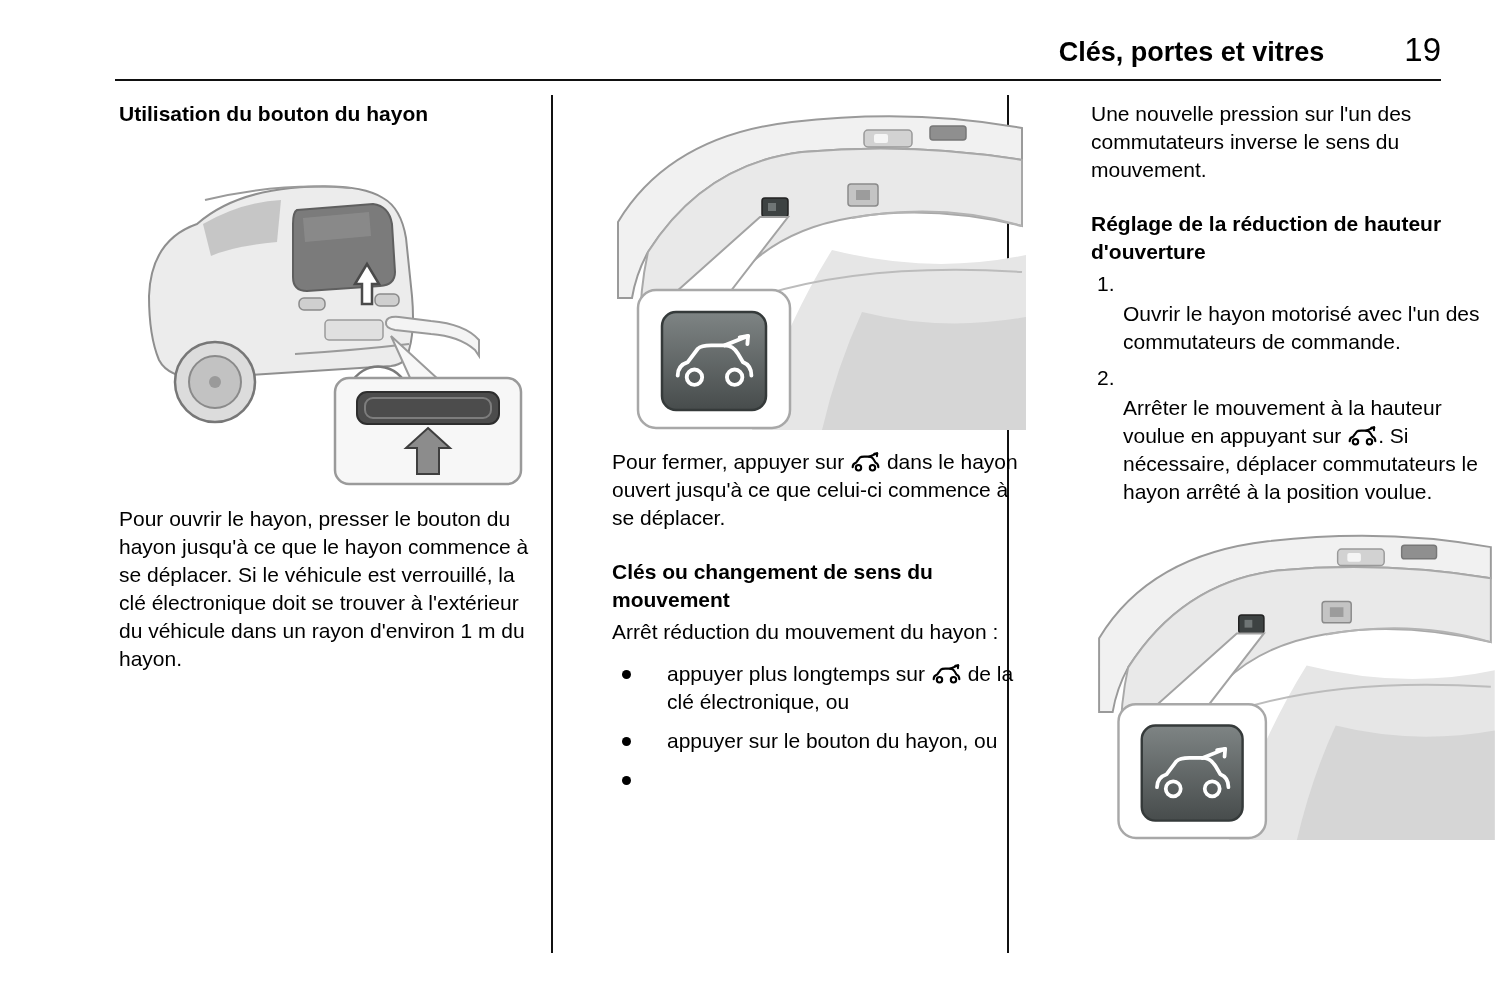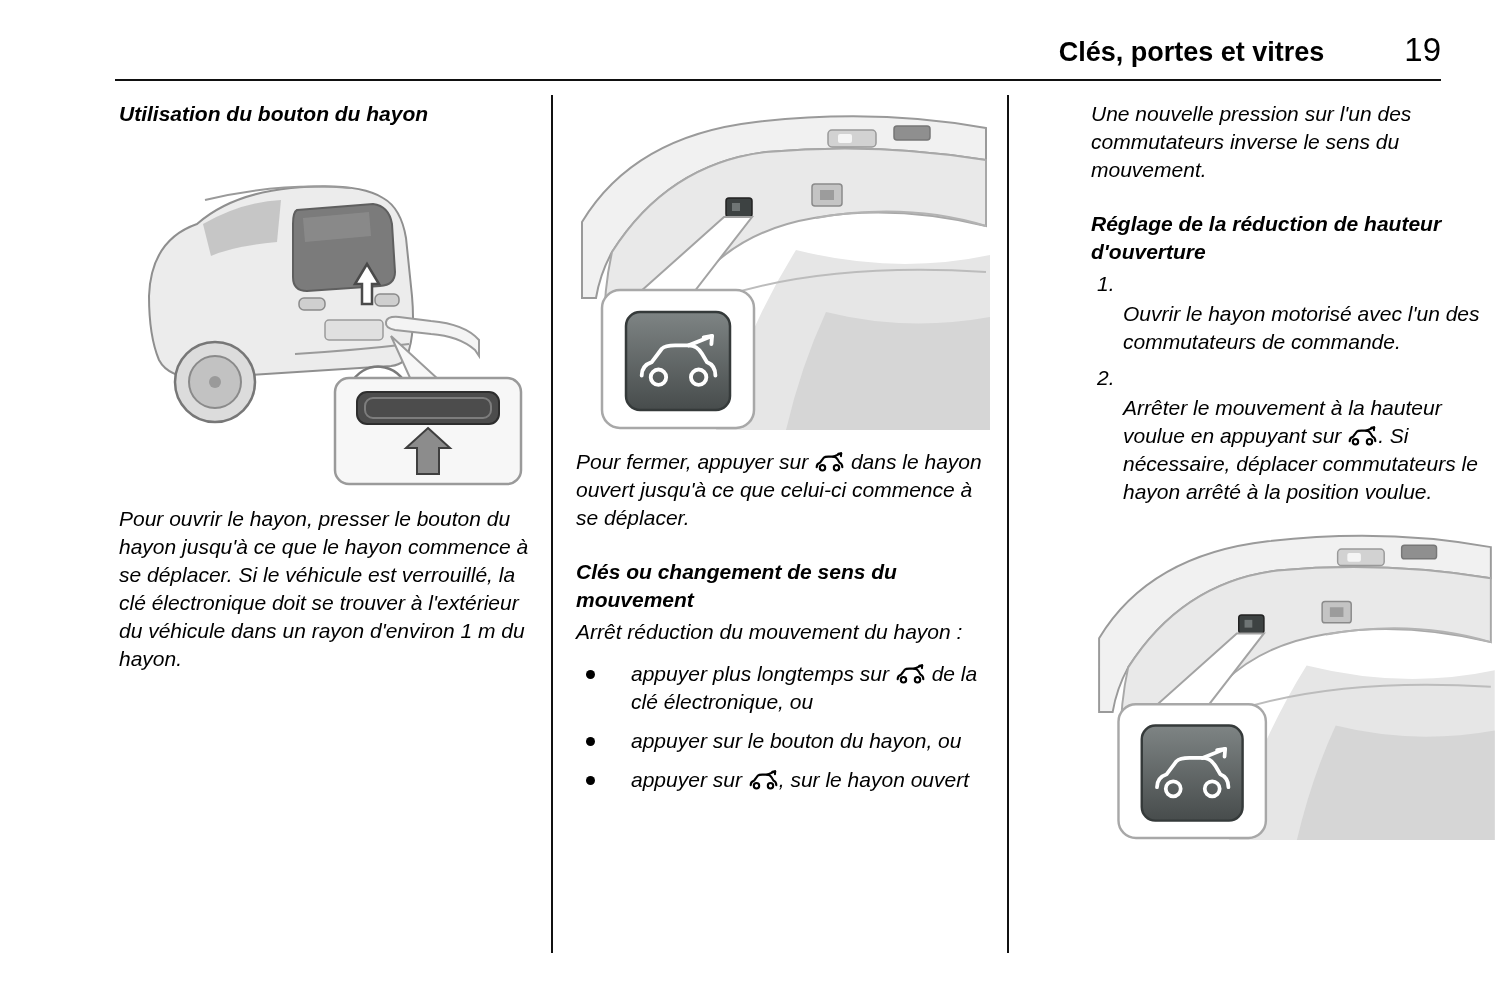--- a/index.html
+++ b/index.html
@@ -9,23 +9,23 @@
     color:#000; font-size:21px; line-height:28px;
     position:relative; overflow:hidden;
   }
   .header { position:absolute; top:36px; left:115px; width:1326px;
             display:flex; justify-content:flex-end; align-items:baseline; gap:80px;text-align:right; }
   .header-title { font-weight:bold; font-size:27px; }
   .page-number { font-size:33px; font-weight:400; }
   .header-rule { position:absolute; top:79px; left:115px; width:1326px; height:2px; background:#111; }
   .vdivider { position:absolute; top:95px; width:2px; height:858px; background:#111; }
   .d1 { left:551px; } .d2 { left:1007px; }
-  .col { position:absolute; top:100px;font-style:italic; }
+  .col { position:absolute; top:100px; }
   .col-left  { left:119px; width:413px; }
-  .col-mid   { left:576px; width:414px; }
+  .col-mid   { left:612px; width:414px; }
   .col-right { left:1091px; width:408px; }
   .sec { font-size:21px; font-weight:bold; line-height:28px; margin:0 0 4px 0; }
   .sec.gap-after { margin-bottom:16px; }
   p.body { margin:0 0 26px 0; }
   figure { margin:0; }
   figure svg { display:block; }
   .fig1 { margin:0 0 16px 0; }
   .fig2 { margin:0 0 18px 0; }
   .fig3 { margin:14px 0 0 0; }
   .glyph { width:31px; height:21px; vertical-align:-4px; display:inline-block; }
@@ -162,23 +162,20 @@
       <span><span>appuyer plus longtemps sur </span><svg class="glyph" viewBox="0 0 26 18">
             <use href="#tg-shape" stroke="#000000" stroke-width="1.8"></use>
           </svg><span> de la clé électronique, ou</span></span>
     </li>
     <li>
       <span class="dot"></span>
       <span>appuyer sur le bouton du hayon, ou</span>
     </li>
     <li>
       <span class="dot"></span>
-      <span><span>appuyer sur </span><svg class="glyph" viewBox="0 0 26 18">
-            <use href="#tg-shape" stroke="#000000" stroke-width="1.8"></use>
-          </svg><span>, sur le hayon ouvert</span></span>
     </li>
   </ul>
 </div>
 
 <div class="col col-right">
   <p class="body">Une nouvelle pression sur l'un des commutateurs inverse le sens du mouvement.</p>
 
   <h3 class="sec">Réglage de la réduction de hauteur d'ouverture</h3>
 
   <ol class="steps">

